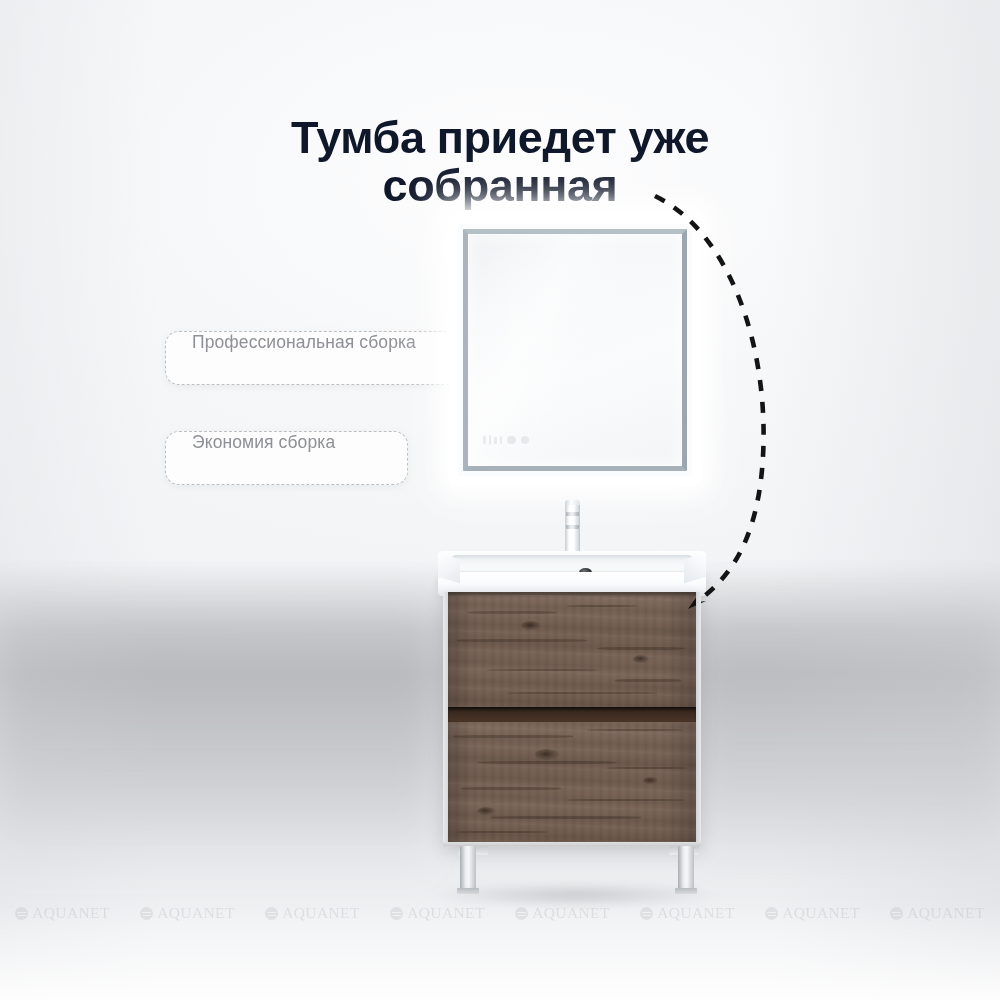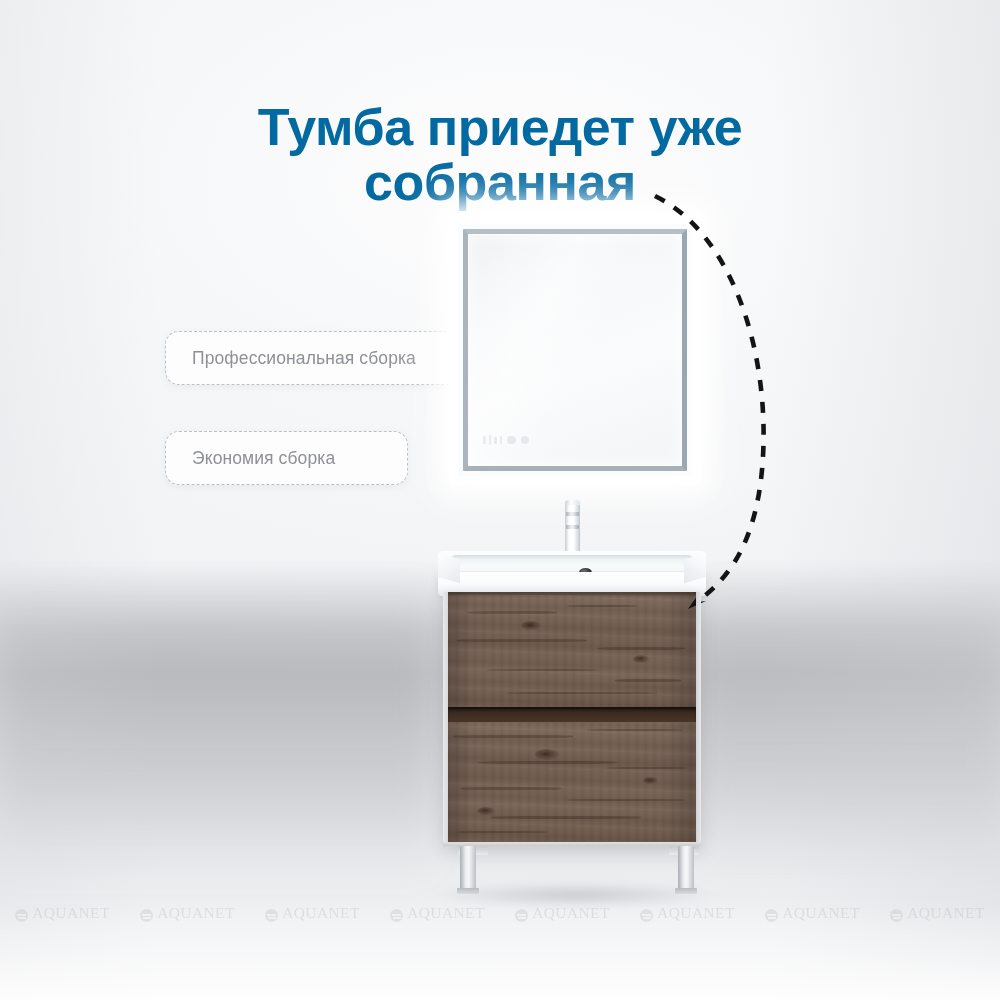--- a/index.html
+++ b/index.html
@@ -80,41 +80,40 @@
     position: absolute;
     left: 0; bottom: 0;
     width: 1000px; height: 95px;
     background: linear-gradient(to bottom, rgba(255,255,255,0.0), rgba(255,255,255,0.92));
   }
 
   
   .title {
     position: absolute;
     left: 150px;
-    top: 100px;
+    top: 114px;
     width: 700px;
     text-align: center;
-    color: #0369a1;
+    color: #0f172a;
     font-family: "Liberation Sans", sans-serif;
     font-weight: bold;
-    font-size: 52px;
+    font-size: 45px;
     line-height: 1.06;
     letter-spacing: -0.4px;
     white-space: pre-line;
   }
 
   
   .tag {
     position: absolute;
     box-sizing: border-box;
     background: #fdfdfd;
     border: 1.4px dashed #bdbfc3;
     border-radius: 14px;
     display: flex;
-    align-items: center;
     padding-left: 26px;
     color: #8e9095;
     font-size: 17.5px;
     font-family: "Liberation Sans", sans-serif;
     letter-spacing: 0.1px;
     box-shadow: 0 2px 7px rgba(140,142,148,0.10);
   }
   #tag-0 { left: 165px; top: 331px; width: 318px; height: 54px; }
   #tag-1 { left: 165px; top: 431px; width: 243px; height: 54px; }
 
@@ -422,21 +421,21 @@
   .watermarks {
     position: absolute;
     left: 0; top: 899px;
     width: 1000px; height: 28px;
     display: flex;
     align-items: center;
   }
   .wm {
     flex: 1 1 0;
     display: flex;
-    align-items: flex-end;
+    align-items: center;
     justify-content: center;
     gap: 4px;
     opacity: 0.30;
   }
   .wm-mark {
     width: 13px; height: 13px;
     border-radius: 50%;
     background: #b8babd;
     position: relative;
     flex: none;

